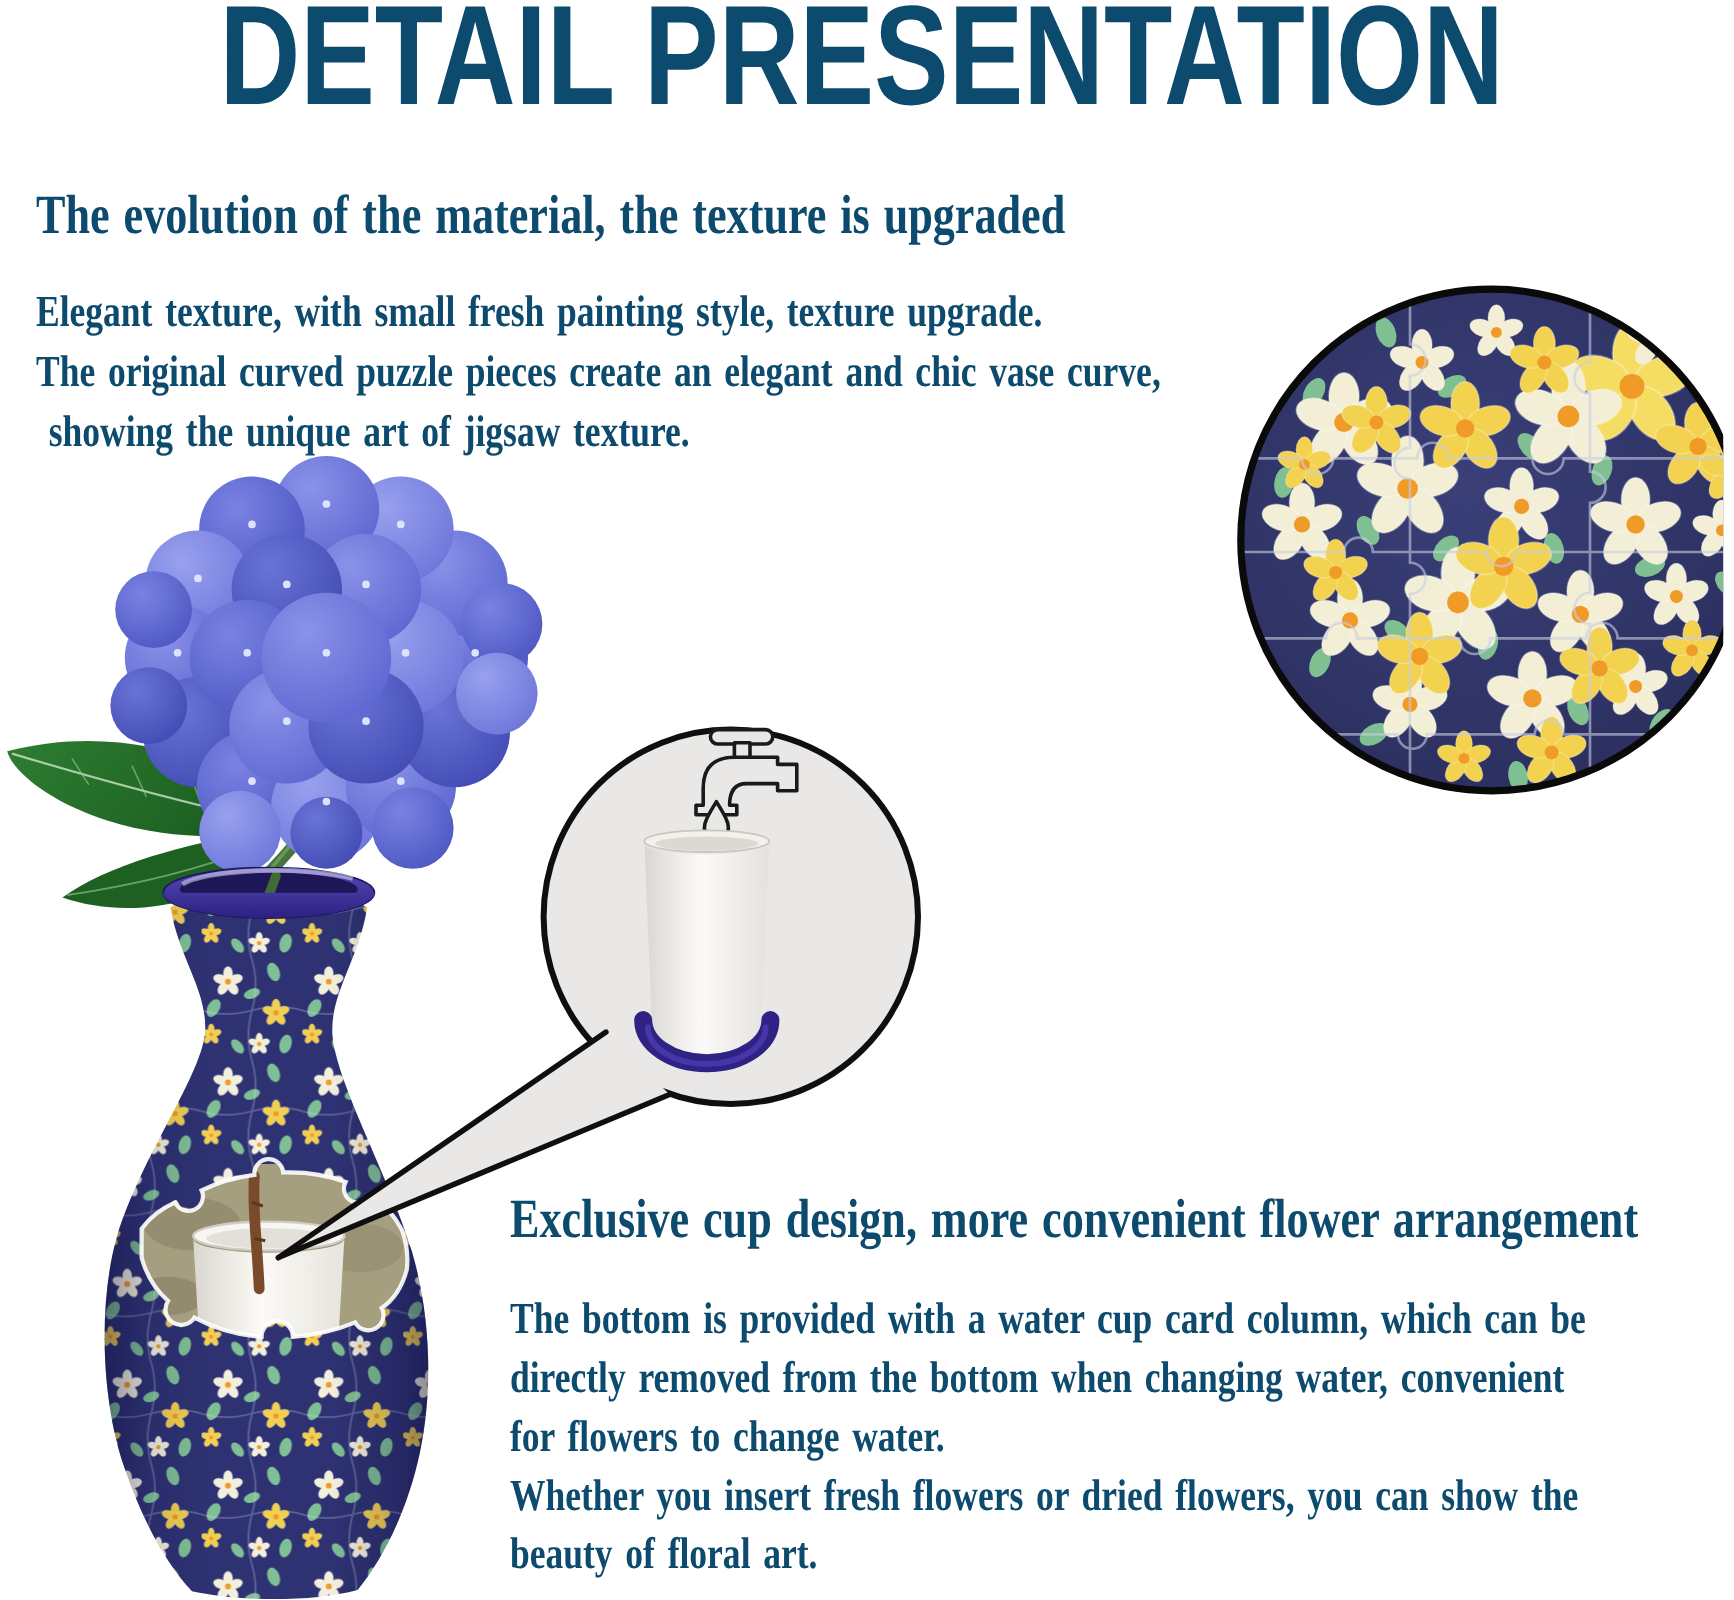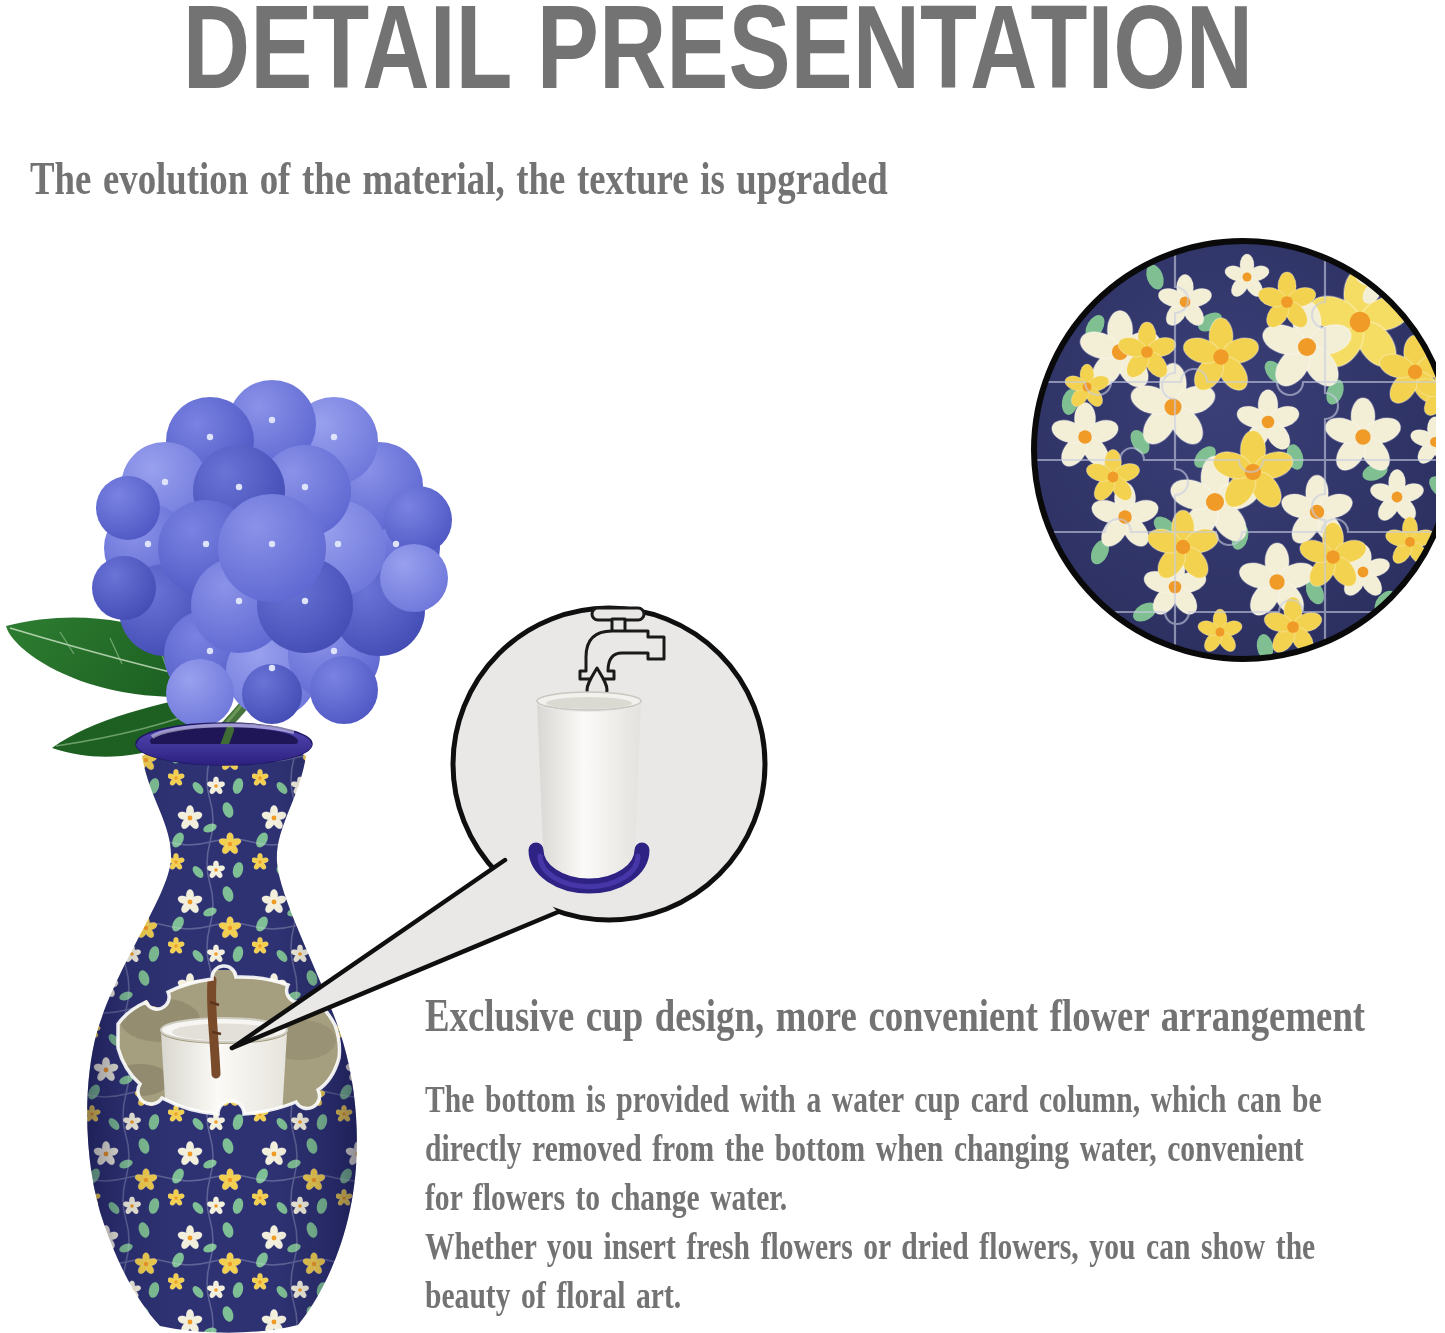--- a/index.html
+++ b/index.html
@@ -1,17 +1,17 @@
 <!DOCTYPE html>
 <html><head>
 <meta charset="utf-8">
 <style>
   html,body{margin:0;padding:0;background:#fff;}
   #page{position:relative;width:1436px;height:1333px;background:#ffffff;overflow:hidden;
-        font-family:"Liberation Serif", serif;color:#737373;}
+        font-family:"Liberation Serif", serif;color:#0c4a6e;}
   .abs{position:absolute;}
   .title{left:0;right:0;top:-8px;text-align:center;
          font-family:"Liberation Sans", sans-serif;font-weight:bold;
          font-size:118px;line-height:110px;letter-spacing:0px;
          transform:scaleX(0.79);white-space:pre;}
   .h1{left:30px;top:153px;font-weight:bold;font-size:46px;line-height:52px;
       transform:scaleX(0.80);transform-origin:0 50%;white-space:pre;word-spacing:3px;}
   .h2{left:425px;top:990px;font-weight:bold;font-size:46px;line-height:52px;
       transform:scaleX(0.80);transform-origin:0 50%;white-space:pre;word-spacing:3px;}
   .p1{left:30px;top:236px;}
@@ -24,20 +24,25 @@
   svg{display:block;}
 </style>
 </head>
 <body>
 
 <div id="page">
 
   <div class="abs title">DETAIL PRESENTATION</div>
 
   <div class="abs h1">The evolution of the material, the texture is upgraded</div>
+  <div class="abs p1">
+    <div class="line">Elegant texture, with small fresh painting style, texture upgrade.</div>
+    <div class="line">The original curved puzzle pieces create an elegant and chic vase curve,</div>
+    <div class="line"> showing the unique art of jigsaw texture.</div>
+  </div>
 
   <svg class="photo" style="left:0;top:380px;" width="480" height="953" viewBox="0 0 480 953">
     <defs>
       <radialGradient id="g1" cx="0.35" cy="0.30" r="0.85">
         <stop offset="0" stop-color="#8a92e8"></stop>
           <stop offset="1" stop-color="#5a63cf"></stop>
       </radialGradient>
       <radialGradient id="g2" cx="0.35" cy="0.30" r="0.85">
         <stop offset="0" stop-color="#7a83e2"></stop>
           <stop offset="1" stop-color="#4a53c0"></stop>

